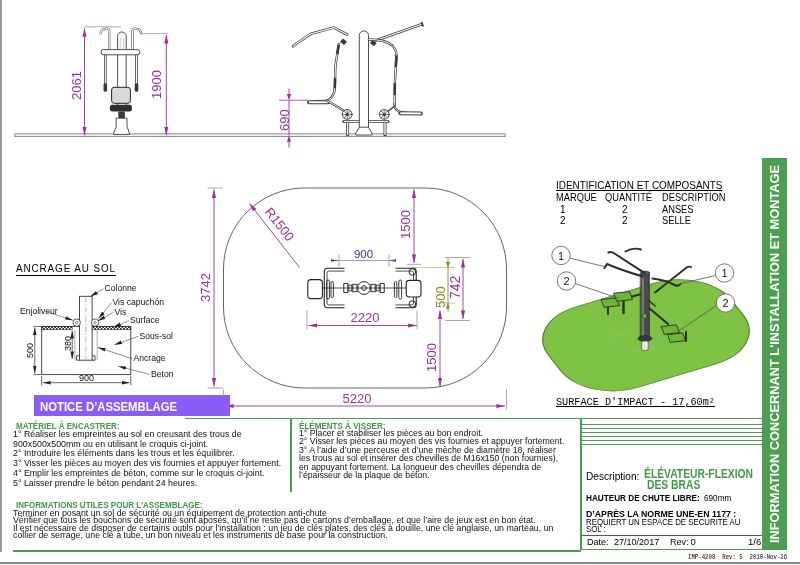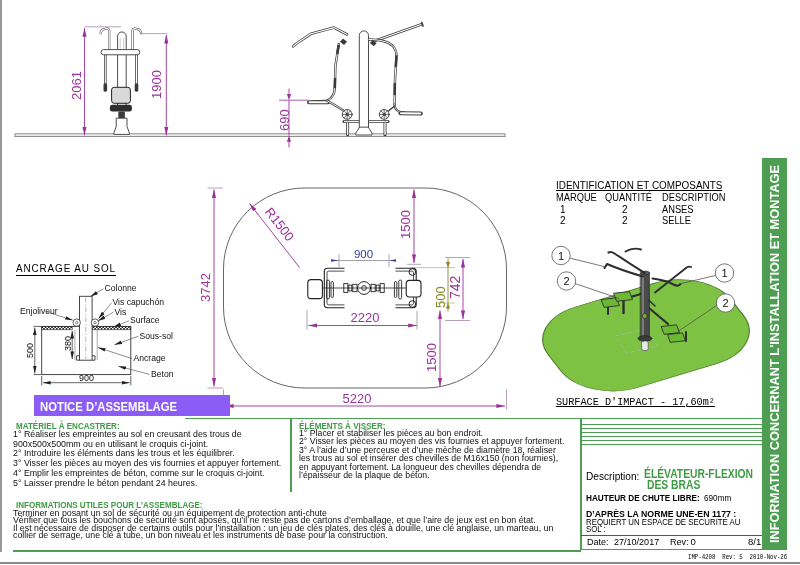--- a/index.html
+++ b/index.html
@@ -388,19 +388,19 @@
   <div class="abs gt nw" style="left:647px;top:476.8px;font-size:13.5px;transform:scaleX(0.764);">DES BRAS</div>
   <div class="abs nw" style="left:586px;top:492.8px;font-size:9px;font-weight:bold;color:#000;transform:scaleX(0.91);">HAUTEUR DE CHUTE LIBRE:</div>
   <div class="abs nw" style="left:704px;top:492.3px;font-size:9.5px;color:#000;transform:scaleX(0.86);">690mm</div>
   <div class="abs nw" style="left:586px;top:507.6px;font-size:9.5px;font-weight:bold;color:#000;transform:scaleX(0.92);">D’APRÈS LA NORME UNE-EN 1177 :</div>
   <div class="abs nw" style="left:586px;top:516.9px;font-size:9px;color:#000;transform:scaleX(0.87);">REQUIERT UN ESPACE DE SECURITÉ AU</div>
   <div class="abs nw" style="left:586px;top:523.9px;font-size:9px;color:#000;transform:scaleX(0.87);">SOL :</div>
   <div class="abs nw" style="left:587px;top:535.8px;font-size:9.5px;color:#000;transform:scaleX(0.95);">Date:</div>
   <div class="abs nw" style="left:614px;top:535.8px;font-size:9.5px;color:#000;transform:scaleX(0.95);">27/10/2017</div>
   <div class="abs nw" style="left:670px;top:535.8px;font-size:9.5px;color:#000;transform:scaleX(0.95);">Rev:</div>
   <div class="abs nw" style="left:690.5px;top:535.8px;font-size:9.5px;color:#000;">0</div>
-  <div class="abs nw" style="left:748px;top:535.8px;font-size:9.5px;color:#000;">8/1</div>
+  <div class="abs nw" style="left:748px;top:535.8px;font-size:9.5px;color:#000;">1/6</div>
   <div class="abs nw" style="left:688px;top:552.5px;font-size:7.5px;font-family:'Liberation Mono',monospace;color:#000;transform:scaleX(0.76);">IMP-4208&nbsp;&nbsp;Rev:&nbsp;5&nbsp;&nbsp;2010-Nov-26</div>
 
   <div class="abs" style="left:761.5px;top:157.5px;width:25px;height:392.5px;background:#4d9e52;">
     <div style="position:absolute;left:50%;top:50%;transform:translate(-50%,-50%) rotate(-90deg);white-space:nowrap;color:#fff;font-weight:bold;font-size:12.8px;">INFORMATION CONCERNANT L'INSTALLATION ET MONTAGE</div>
   </div>
 </div>
 
 </body></html>

